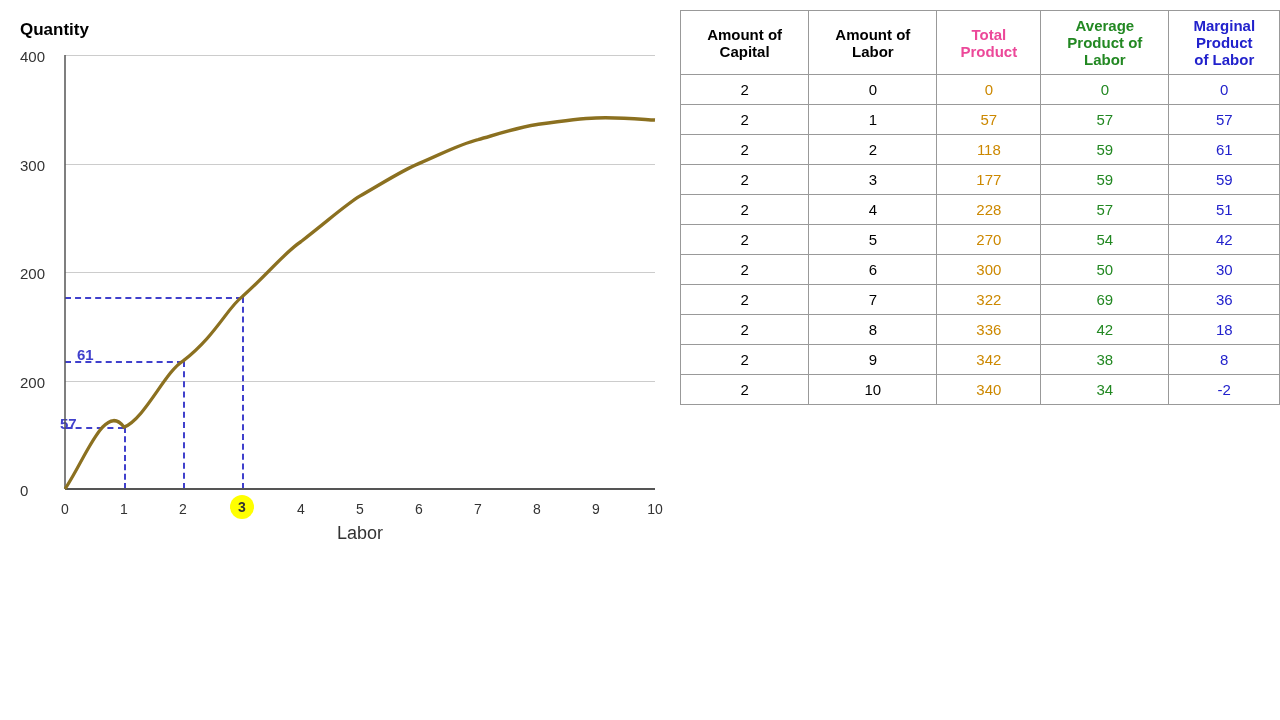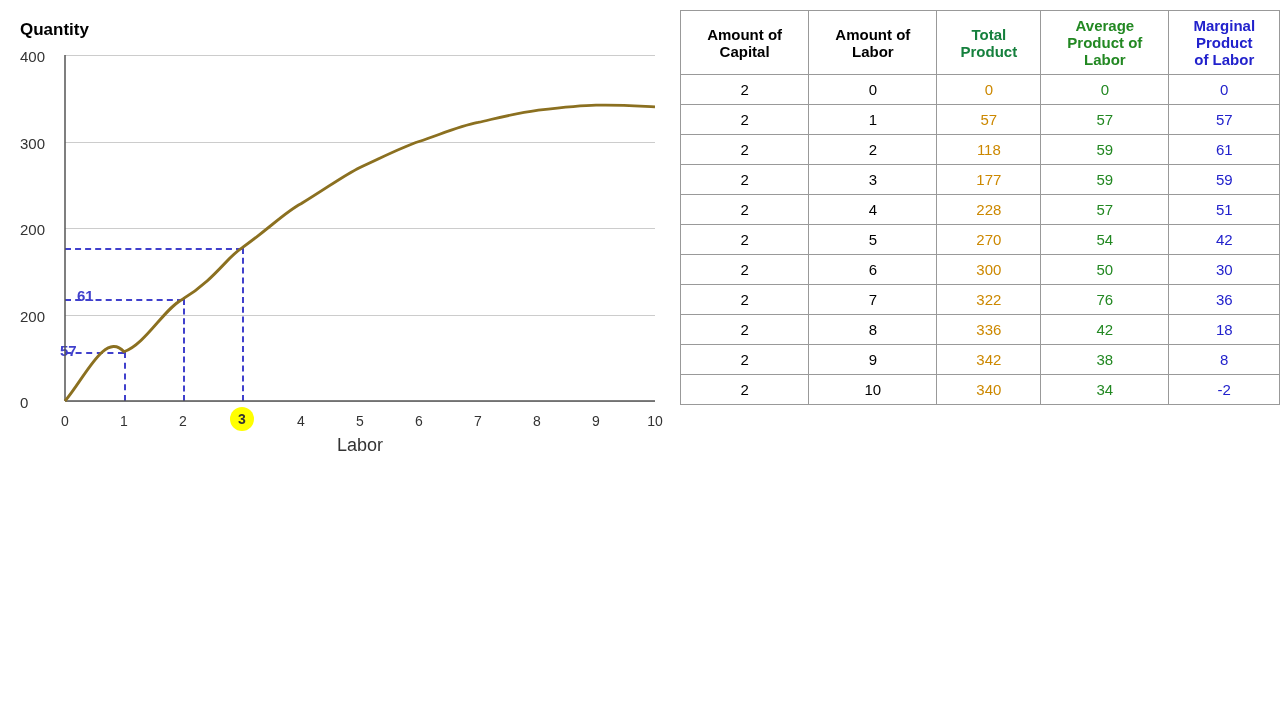--- a/index.html
+++ b/index.html
@@ -28,21 +28,21 @@
       font-size: 17px;
       font-weight: bold;
       color: #000;
     }
 
     .chart-area {
       position: absolute;
       top: 45px;
       left: 55px;
       width: 590px;
-      height: 346px;
+      height: 434px;
     }
 
     
     .grid-line {
       position: absolute;
       left: 0;
       width: 100%;
       border-top: 1px solid #ccc;
     }
 
@@ -131,21 +131,21 @@
       font-size: 15px;
       border: 1px solid #999;
     }
 
     th {
       font-weight: bold;
       color: #000;
     }
 
     th.total-product {
-      color: #15803d;
+      color: #ec4899;
     }
 
     th.avg-product {
       color: #228822;
     }
 
     th.marginal-product {
       color: #2222cc;
     }
 
@@ -298,21 +298,21 @@
           <td class="capital-val">2</td>
           <td class="labor-val">6</td>
           <td class="total-val">300</td>
           <td class="avg-val">50</td>
           <td class="marginal-val">30</td>
         </tr>
         <tr>
           <td class="capital-val">2</td>
           <td class="labor-val">7</td>
           <td class="total-val">322</td>
-          <td class="avg-val">76</td>
+          <td class="avg-val">69</td>
           <td class="marginal-val">36</td>
         </tr>
         <tr>
           <td class="capital-val">2</td>
           <td class="labor-val">8</td>
           <td class="total-val">336</td>
           <td class="avg-val">42</td>
           <td class="marginal-val">18</td>
         </tr>
         <tr>

